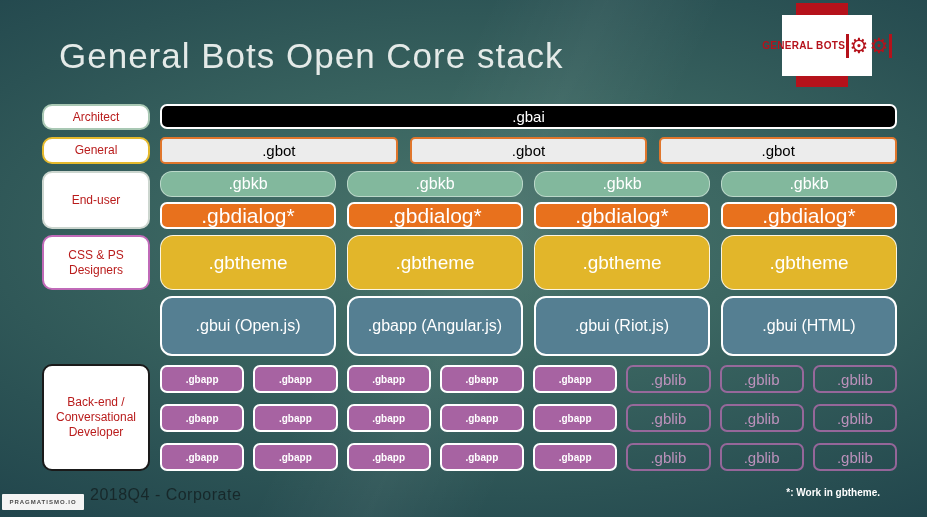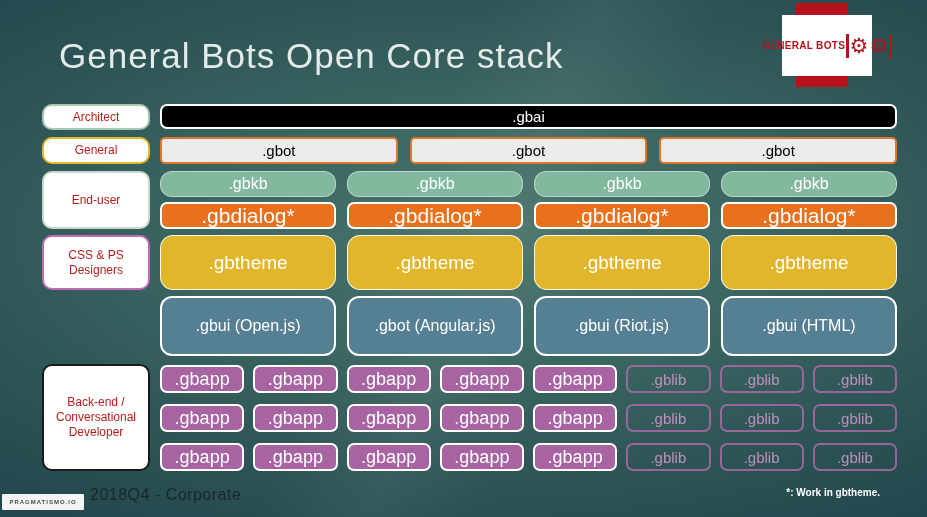--- a/index.html
+++ b/index.html
@@ -51,21 +51,21 @@
   .row-gbui    { top:296px; height:60px; gap:11px; }
   .row-apps1   { top:365px; height:28px; gap:9px; }
   .row-apps2   { top:404px; height:28px; gap:9px; }
   .row-apps3   { top:443px; height:28px; gap:9px; }
   .gbai  { background:#000000; border:2px solid #ffffff; border-radius:7px; color:#ffffff; font-size:15px; }
   .gbot  { background:#ececec; border:2px solid #e0762c; border-radius:5px; color:#000000; font-size:15px; }
   .gbkb  { background:#82b89d; border:1px solid rgba(255,255,255,0.45); border-radius:12px; color:#ffffff; font-size:16px; }
   .gbdialog { background:#e8711d; border:2px solid #ffffff; border-radius:7px; color:#ffffff; font-size:21px; }
   .gbtheme  { background:#e2b62a; border:1px solid rgba(255,255,255,0.85); border-radius:13px; color:#ffffff; font-size:19px; }
   .gbui  { background:#557f92; border:2px solid #ffffff; border-radius:12px; color:#ffffff; font-size:16px; }
-  .gbapp { background:#a763a2; border:2px solid #ffffff; border-radius:7px; color:#ffffff; font-size:18px; }
+  .gbapp { background:#a763a2; border:2px solid #ffffff; border-radius:7px; color:#ffffff; font-size:10px;font-weight:bold; }
   .gblib { background:transparent; border:2px solid rgba(176,108,171,0.8); border-radius:7px; color:rgba(203,152,198,0.9); font-size:15px; }
   
   .brand-box {
     position:absolute; left:2px; top:494px; width:82px; height:16px; background:#f4f4f4;
     display:flex; align-items:center; justify-content:center; border-radius:1px;
   }
   .brand-text { font-size:6px; font-weight:bold; letter-spacing:1px; color:#4a4a4a; white-space:nowrap; }
   .footer-date { position:absolute; left:90px; top:486px; font-size:16px; letter-spacing:0.5px; color:#17282a; white-space:nowrap; }
   .footnote { position:absolute; right:47px; top:487px; font-size:10px; font-weight:bold; color:#ffffff; white-space:nowrap; }
 </style>
@@ -119,21 +119,21 @@
 
   <div class="row row-gbtheme">
     <div class="gbtheme">.gbtheme</div>
     <div class="gbtheme">.gbtheme</div>
     <div class="gbtheme">.gbtheme</div>
     <div class="gbtheme">.gbtheme</div>
   </div>
 
   <div class="row row-gbui">
     <div class="gbui">.gbui (Open.js)</div>
-    <div class="gbui">.gbot (Angular.js)</div>
+    <div class="gbui">.gbapp (Angular.js)</div>
     <div class="gbui">.gbui (Riot.js)</div>
     <div class="gbui">.gbui (HTML)</div>
   </div>
 
   <div class="row row-apps1">
     <div class="gbapp">.gbapp</div>
     <div class="gbapp">.gbapp</div>
     <div class="gbapp">.gbapp</div>
     <div class="gbapp">.gbapp</div>
     <div class="gbapp">.gbapp</div>

